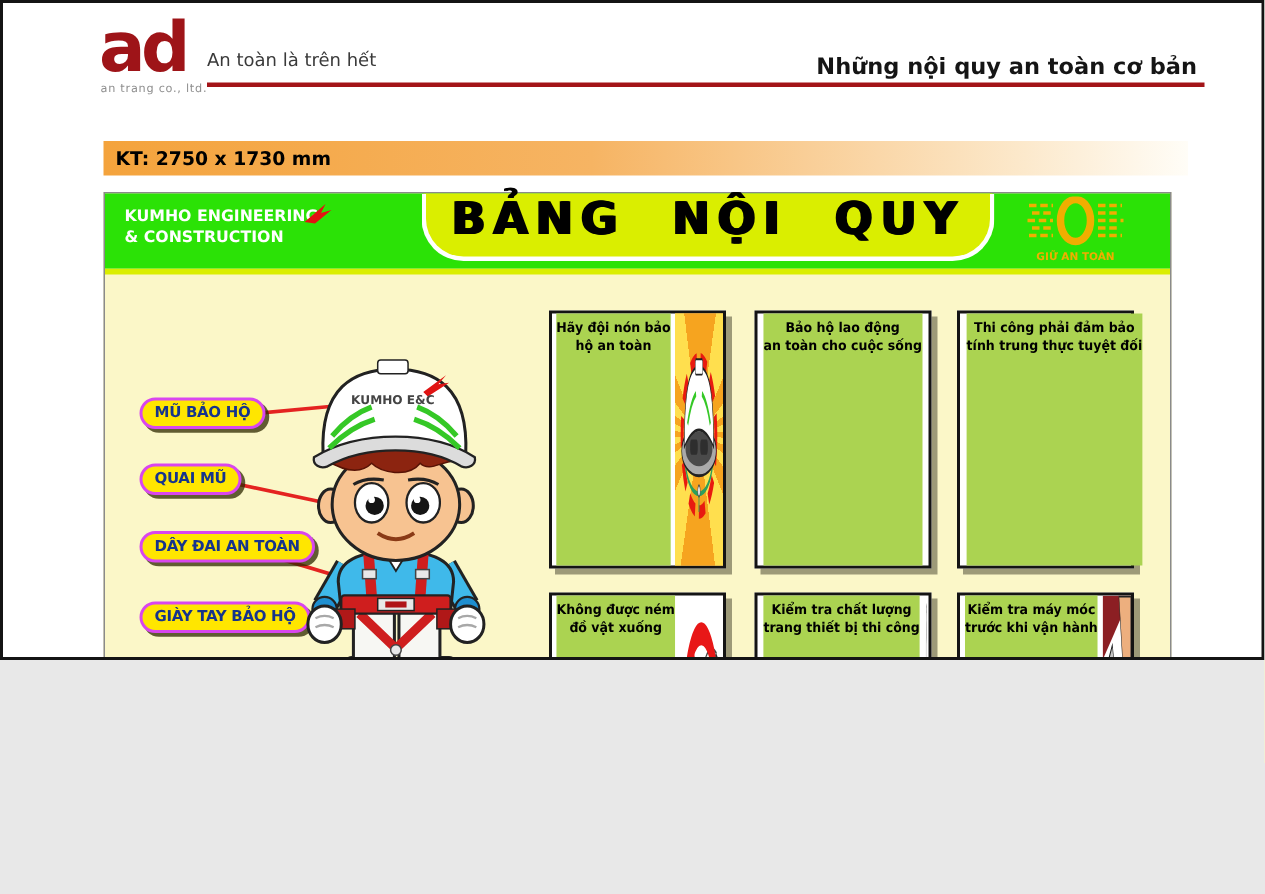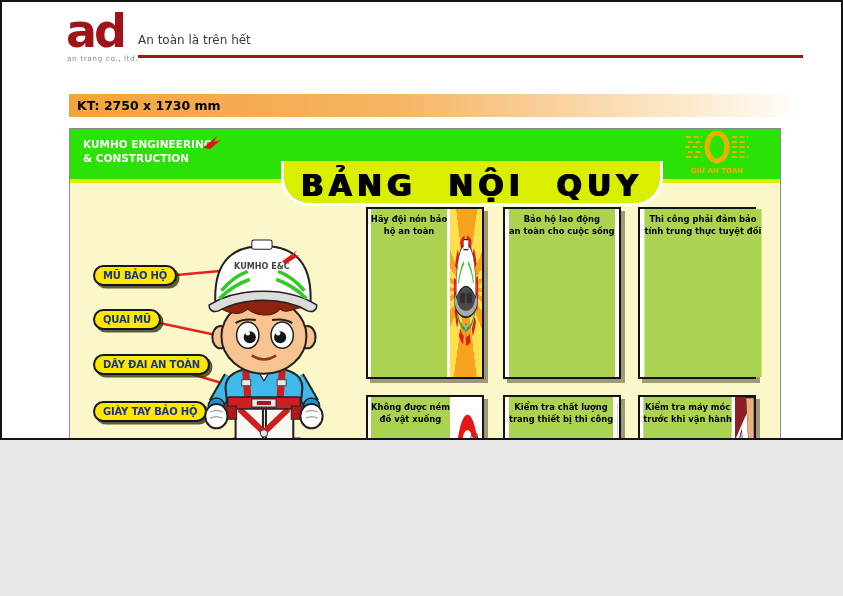--- a/index.html
+++ b/index.html
@@ -20,30 +20,30 @@
          color:#000;font-size:12.5px;font-weight:bold;line-height:23px;padding-left:8px;box-sizing:border-box;}
 
   
   .board{position:absolute;left:67px;top:126px;width:712px;height:445px;background:#FBF7C8;
          border:1.5px solid #8a8a8a;box-sizing:border-box;}
   .band{position:relative;height:50px;background:#2BE206;}
   .company{position:absolute;left:13px;top:9px;color:#fff;font-weight:bold;font-size:10.5px;line-height:1.3;}
   .arrow-icon{position:absolute;left:132px;top:5px;}
   .plate{position:absolute;left:211px;top:0;width:382px;height:45px;background:#DAEE00;
          border:3px solid #fff;border-top:none;border-radius:0 0 28px 28px;
-         display:flex;align-items:flex-end;justify-content:center;box-sizing:border-box;margin-top:32px;}
+         display:flex;align-items:flex-start;justify-content:center;box-sizing:border-box;}
   .plate-title{font-size:30px;font-weight:bold;color:#000;letter-spacing:5px;word-spacing:16px;
          text-shadow:.8px 0 0 #000,-.8px 0 0 #000;}
   .badge{position:absolute;right:30px;top:2px;width:66px;}
   .strip{height:4px;background:#DAEE00;}
   .bbody{position:relative;height:386px;}
 
   .lines-svg{position:absolute;left:0;top:0;width:712px;height:386px;pointer-events:none;}
 
-  .pill{position:absolute;left:23px;background:#FFE600;border:2px solid #0f172a;border-radius:12px;
+  .pill{position:absolute;left:23px;background:#FFE600;border:2px solid #d946ef;border-radius:12px;
         padding:3px 8px;font-size:10px;font-weight:bold;color:#16348C;white-space:nowrap;
         box-shadow:2.5px 2.5px 0 rgba(45,40,0,.75);letter-spacing:-.2px;}
 
   .worker{position:absolute;left:113px;top:55px;width:172px;height:248px;}
 
   .panel{position:absolute;width:118px;height:172px;background:#fff;border:2px solid #141414;
          box-shadow:4px 4px 0 rgba(80,78,55,.55);box-sizing:border-box;display:flex;flex-direction:row;}
   .panel-title{background:#ABD351;color:#000;font-weight:bold;font-size:9px;line-height:1.3;
          text-align:center;padding:5px 0 4px;transform:scaleX(.93);transform-origin:50% 50%;}
   .ptl{white-space:nowrap;}
@@ -53,20 +53,21 @@
            background-image:repeating-conic-gradient(from 8deg at 50% 48%,#FFDF4E 0 15deg,#F6A41F 15deg 30deg);}
 </style>
 </head>
 <body>
 
 <div class="page">
 
   <div class="logo">ad</div>
   <div class="logo-sub">an trang co., ltd.</div>
   <div class="tag-left">An toàn là trên hết</div>
+  <div class="tag-right">Những nội quy an toàn cơ bản</div>
   <div class="rule"></div>
 
   <div class="ktbar">KT:  2750 x 1730 mm</div>
 
   <div class="board">
     <div class="band">
       <div class="company">
         <div>KUMHO ENGINEERING</div>
         <div>&amp; CONSTRUCTION</div>
       </div>

